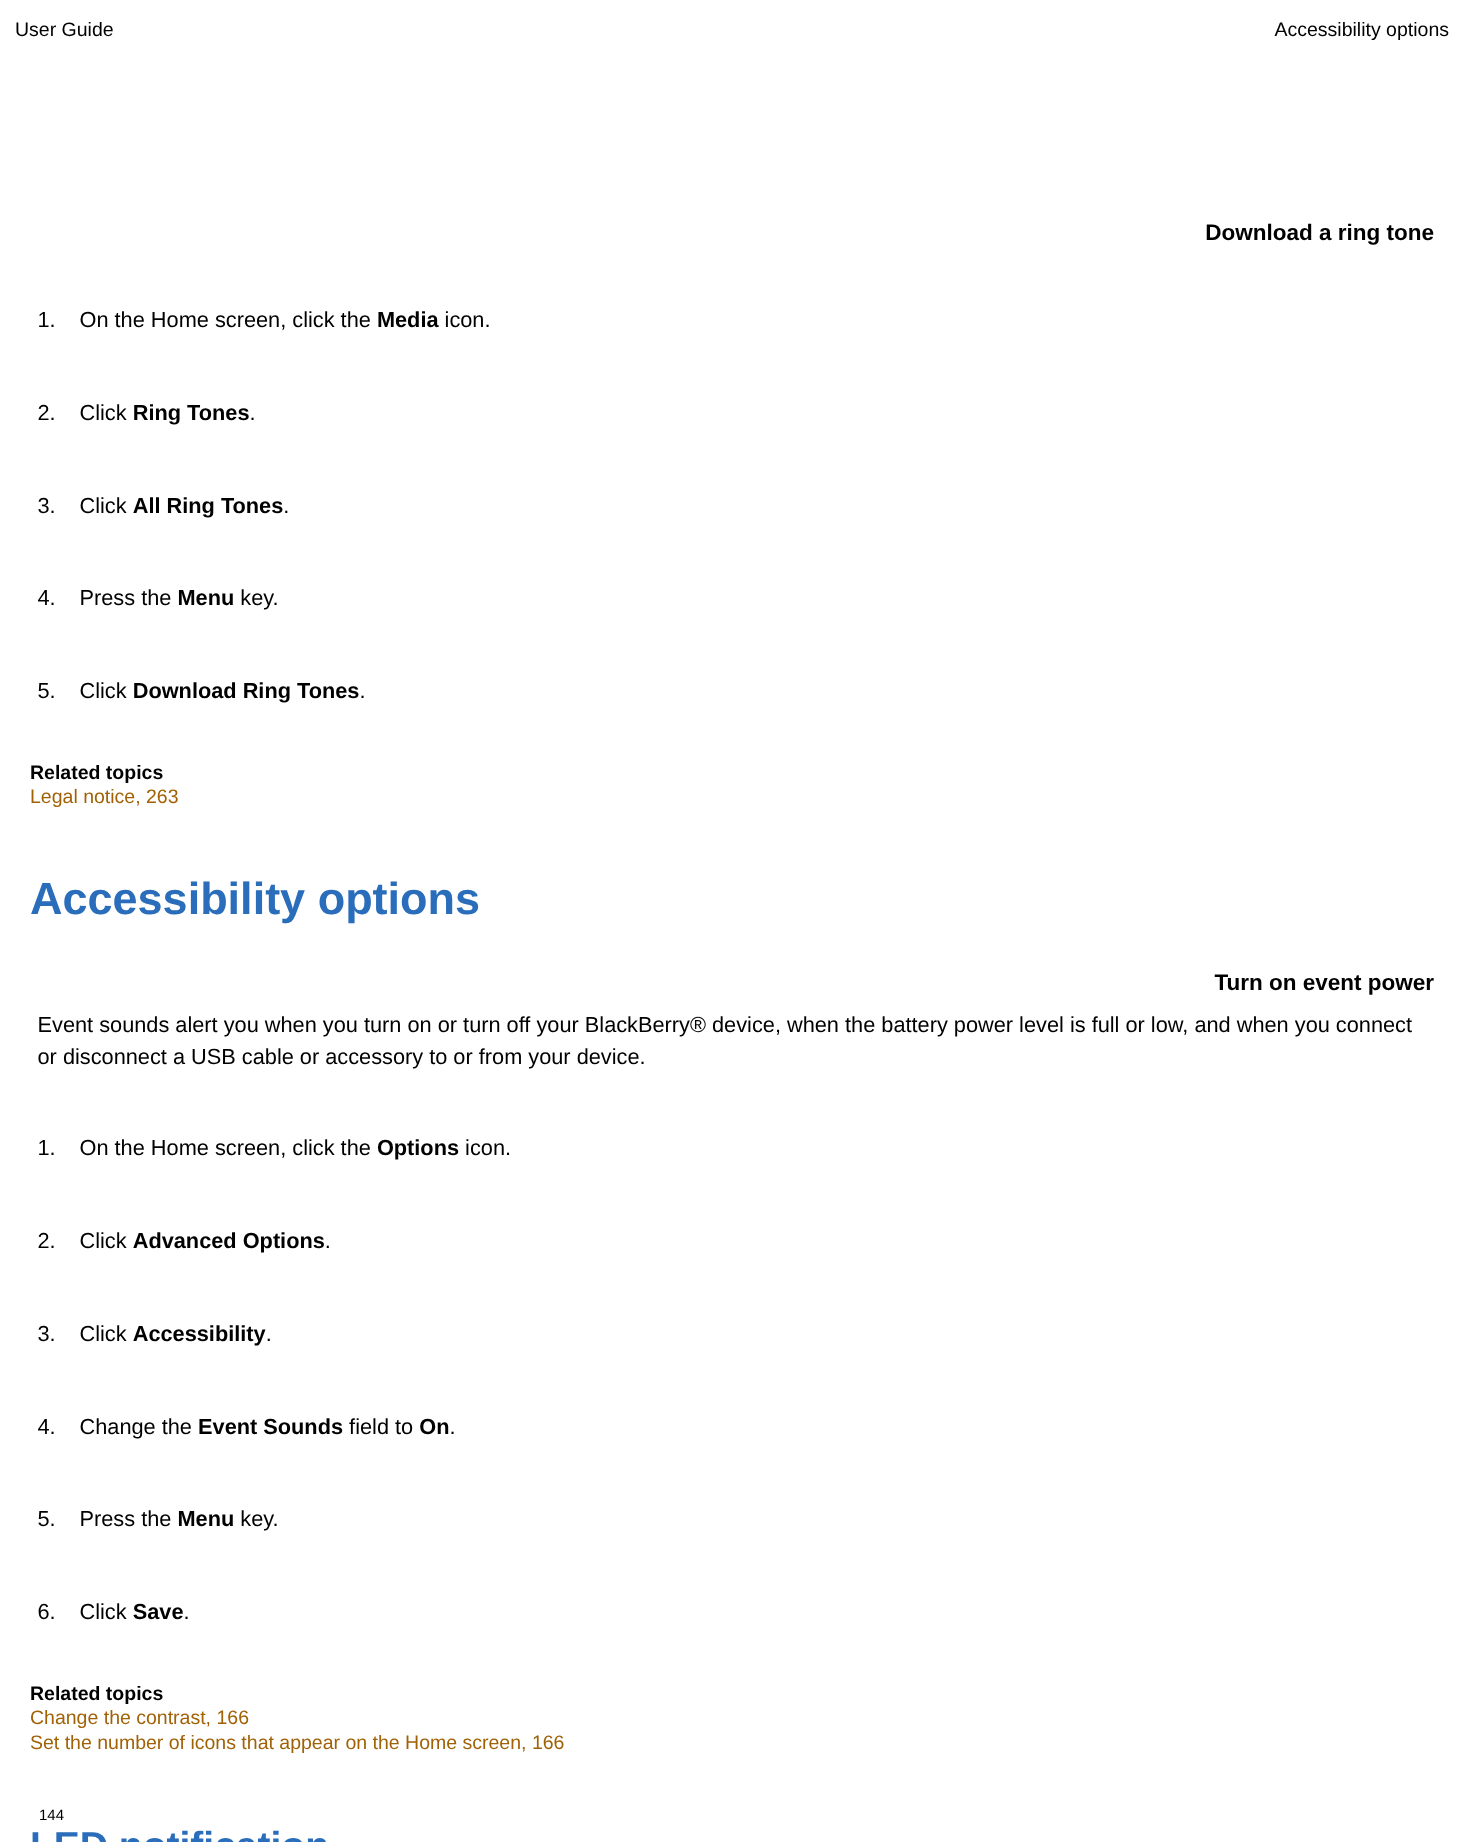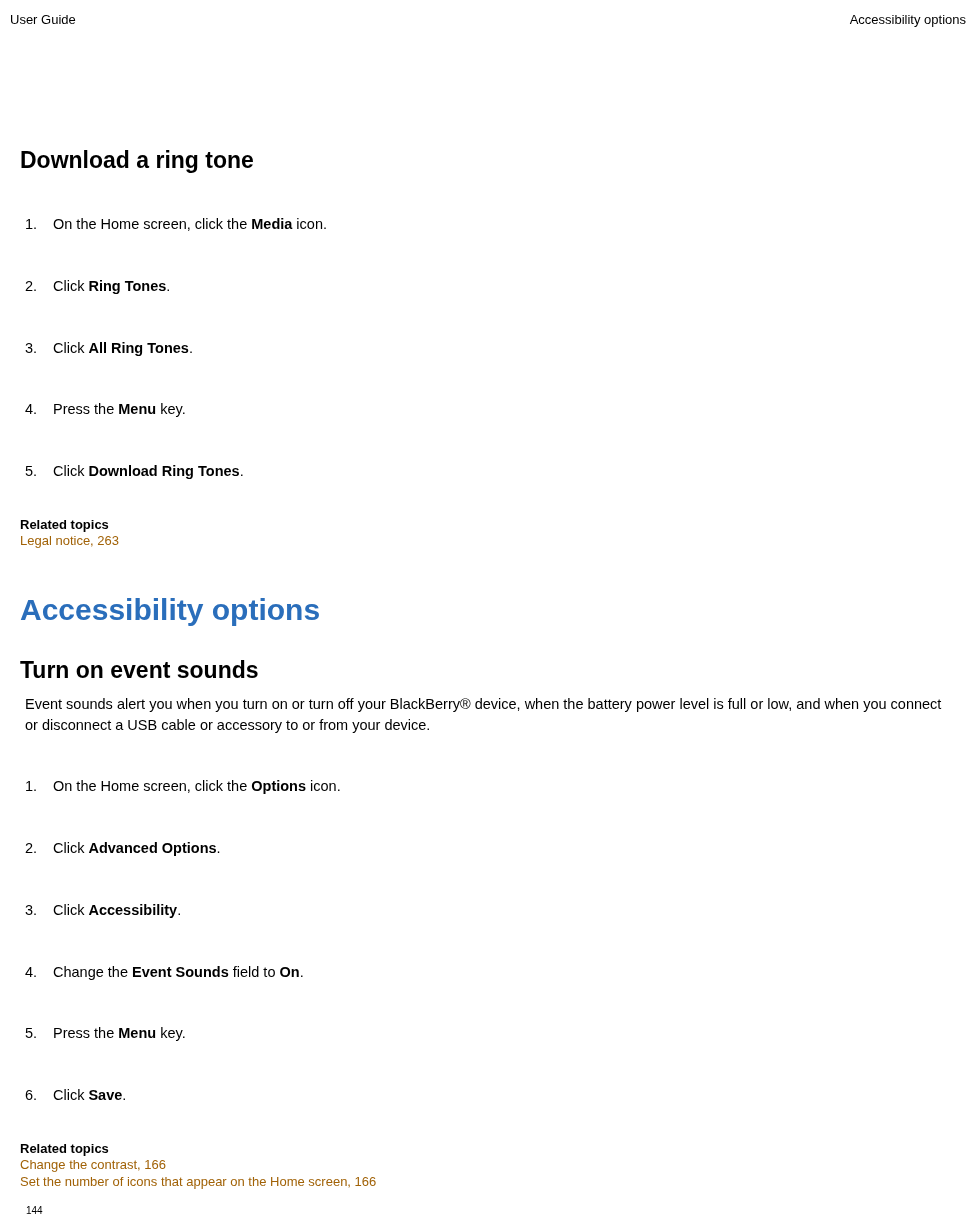--- a/index.html
+++ b/index.html
@@ -20,25 +20,26 @@
       display: flex;
       justify-content: space-between;
       font-size: 13px;
       margin-bottom: 120px;
     }
     .content {
       padding-left: 10px;
       padding-right: 10px;
     }
     h2.section-title {
-      font-size: 23px;
+      font-size: 15px;
       font-weight: bold;
       color: #000;
       margin-top: 10px;
       margin-bottom: 10px;
+      text-align: right;
     }
     h1.major-title {
       font-size: 30px;
       font-weight: bold;
       color: #2a6ebb;
       margin-top: 44px;
       margin-bottom: 30px;
     }
     h1.sub-major-title {
       font-size: 26px;
@@ -128,21 +129,21 @@
     <li><span>Click </span><span class="bold">All Ring Tones</span><span>.</span></li>
     <li><span>Press the </span><span class="bold">Menu</span><span> key.</span></li>
     <li><span>Click </span><span class="bold">Download Ring Tones</span><span>.</span></li>
   </ol>
   <div class="related-topics">
     <div class="related-heading">Related topics</div>
     <a class="related-link">Legal notice, 263</a>
   </div>
 
   <h1 class="major-title">Accessibility options</h1>
-  <h2 class="section-title">Turn on event sounds</h2>
+  <h2 class="section-title">Turn on event power</h2>
   <p class="body-text">Event sounds alert you when you turn on or turn off your BlackBerry® device, when the battery power level is full or low, and when you connect or disconnect a USB cable or accessory to or from your device.</p>
   <ol class="steps">
     <li><span>On the Home screen, click the </span><span class="bold">Options</span><span> icon.</span></li>
     <li><span>Click </span><span class="bold">Advanced Options</span><span>.</span></li>
     <li><span>Click </span><span class="bold">Accessibility</span><span>.</span></li>
     <li><span>Change the </span><span class="bold">Event Sounds</span><span> field to </span><span class="bold">On</span><span>.</span></li>
     <li><span>Press the </span><span class="bold">Menu</span><span> key.</span></li>
     <li><span>Click </span><span class="bold">Save</span><span>.</span></li>
   </ol>
   <div class="related-topics">

